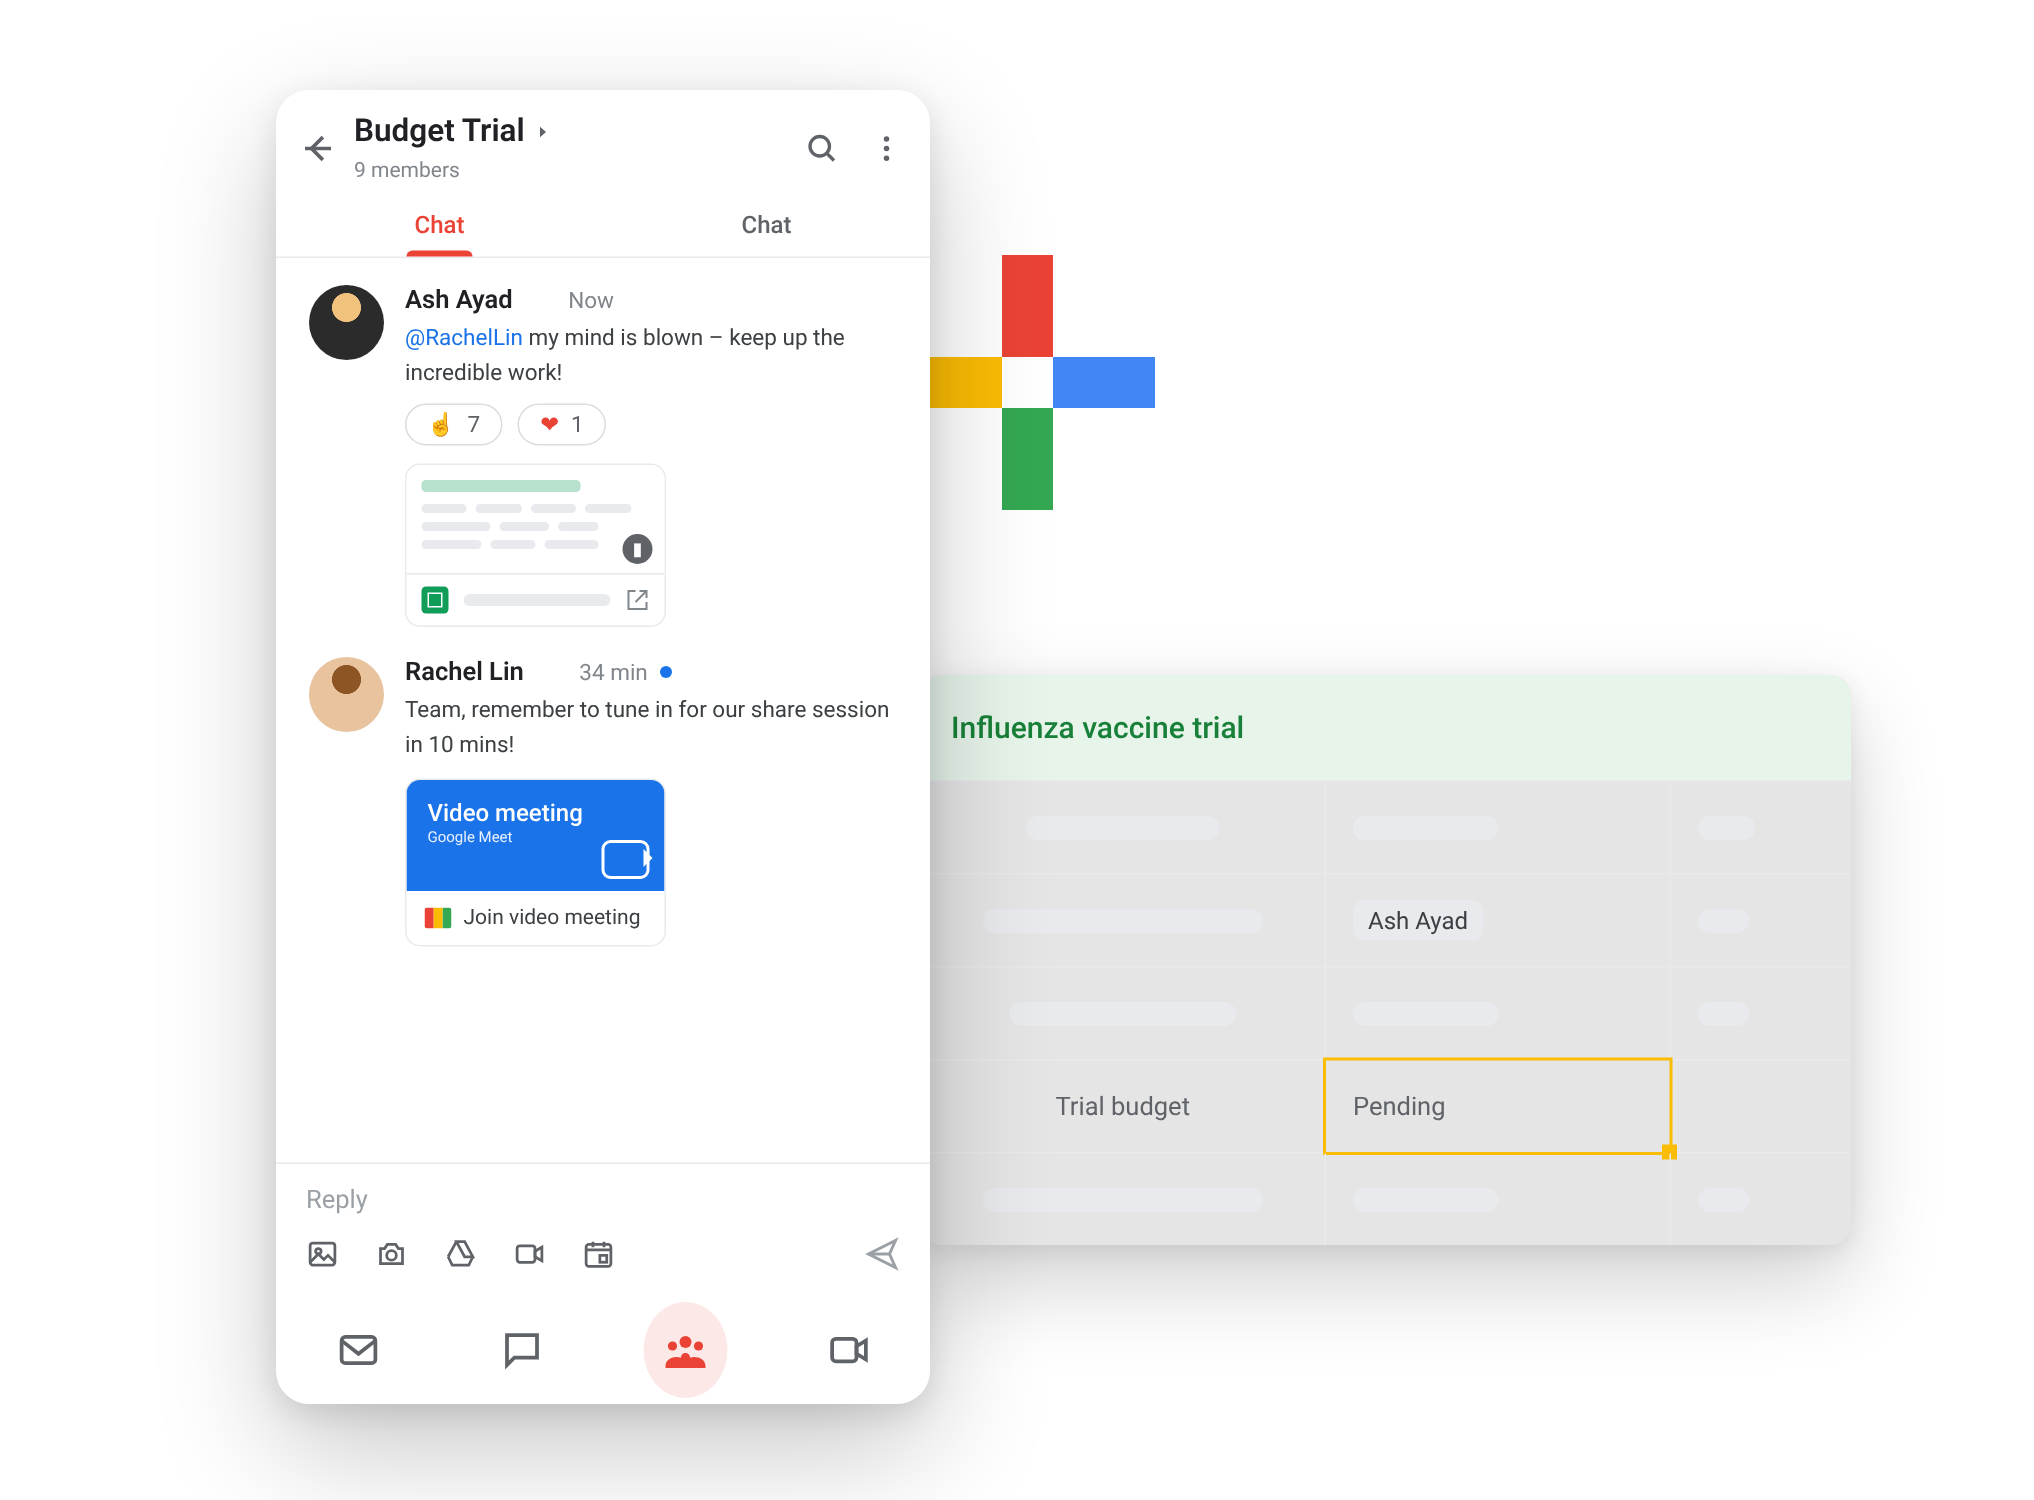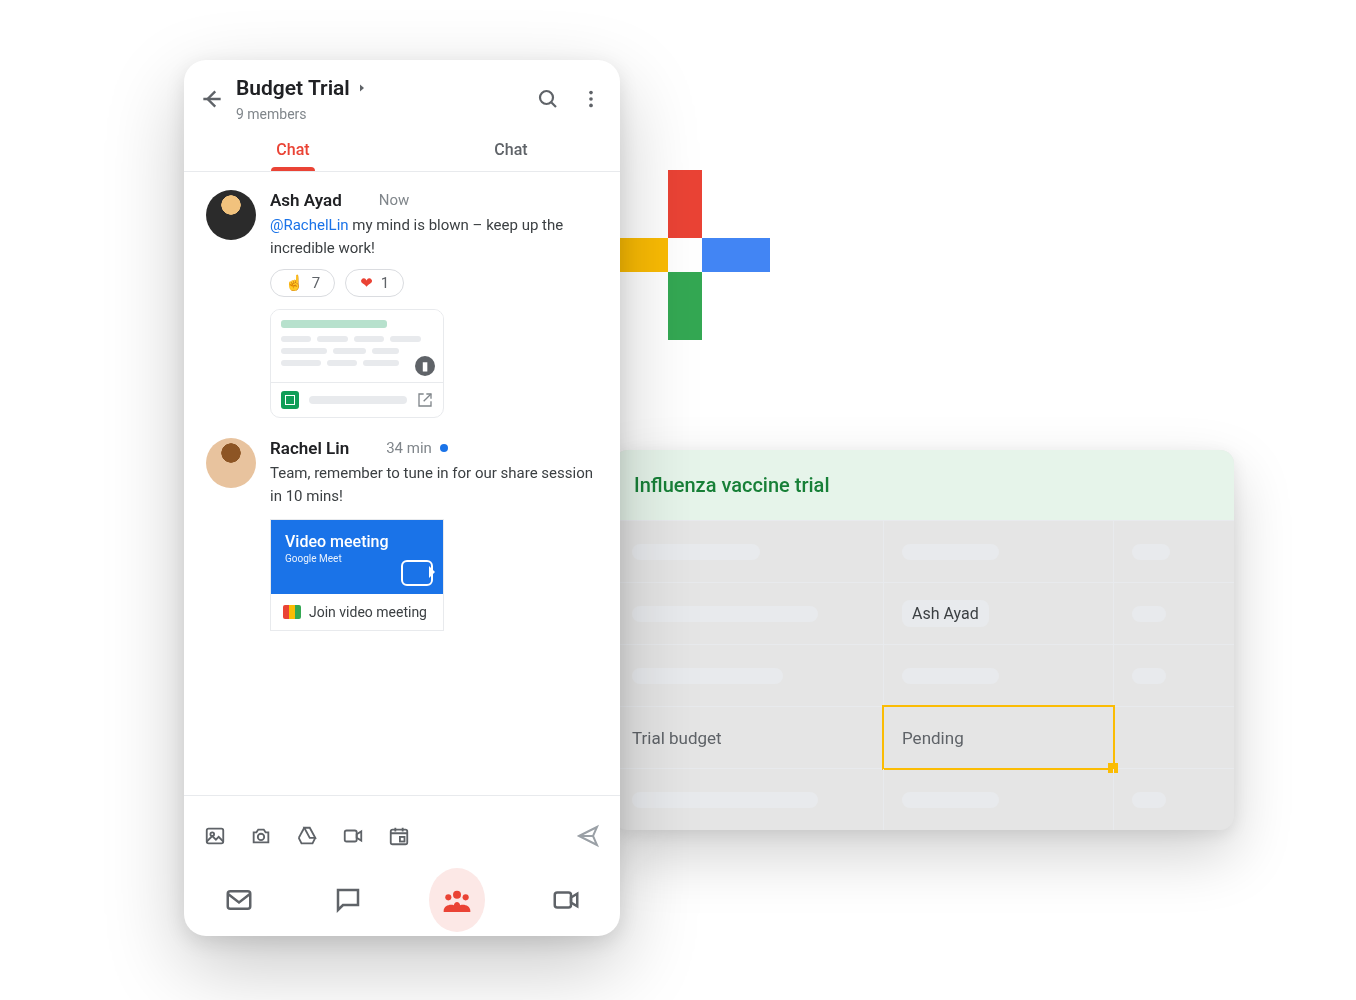--- a/index.html
+++ b/index.html
@@ -68,21 +68,21 @@
   }
   .sheets-cell {
     border-right: 1px solid #e8eaed;
     display: flex;
     align-items: center;
     padding: 0 18px;
     font-size: 17px;
     color: #5f6368;
     position: relative;
   }
-  .sheets-cell.c0 { width: 270px; }
+  .sheets-cell.c0 { width: 270px; justify-content: center; }
   .sheets-cell.c1 { width: 230px; }
   .sheets-cell.c2 { flex: 1; border-right: none; }
   .skel {
     background: #e8eaed;
     border-radius: 10px;
     height: 16px;
   }
   .chip {
     background: #e8eaed;
     border-radius: 8px;
@@ -226,21 +226,21 @@
   .sheets-ic::before{
     content:""; position:absolute; left:4px; top:4px; right:4px; bottom:4px;
     border:1.5px solid #fff;
   }
   .popout { color:#80868b; }
 
   .meet-card {
     margin-top:12px;
     width:174px;
     border:1px solid #e8eaed;
-    border-radius:0;
+    border-radius:10px;
     overflow:hidden;
     font-size:14px;
   }
   .meet-top {
     background:#1a73e8; color:#fff; padding:12px 14px 10px 14px;
     position:relative;
     min-height:74px;
   }
   .meet-title { font-size:16px; font-weight:500;}
   .meet-sub { font-size:10px; opacity:.9; margin-top:2px;}
@@ -501,20 +501,21 @@
               <span class="meet-ic"></span>
               <span>Join video meeting</span>
             </div>
           </div>
         </div>
       </div>
 
     </div>
 
     <div class="compose">
+      <div class="reply-ph">Reply</div>
       <div class="compose-row">
         <span class="ic">
           <svg width="22" height="22" viewBox="0 0 24 24" fill="none" stroke="currentColor" stroke-width="2">
               <rect x="3" y="4" width="18" height="16" rx="2"></rect>
               <circle cx="9" cy="10" r="2"></circle>
               <path d="M3 18l6-6 4 4 3-3 5 5"></path>
             </svg>
         </span>
         <span class="ic">
           <svg width="22" height="22" viewBox="0 0 24 24" fill="none" stroke="currentColor" stroke-width="2">

